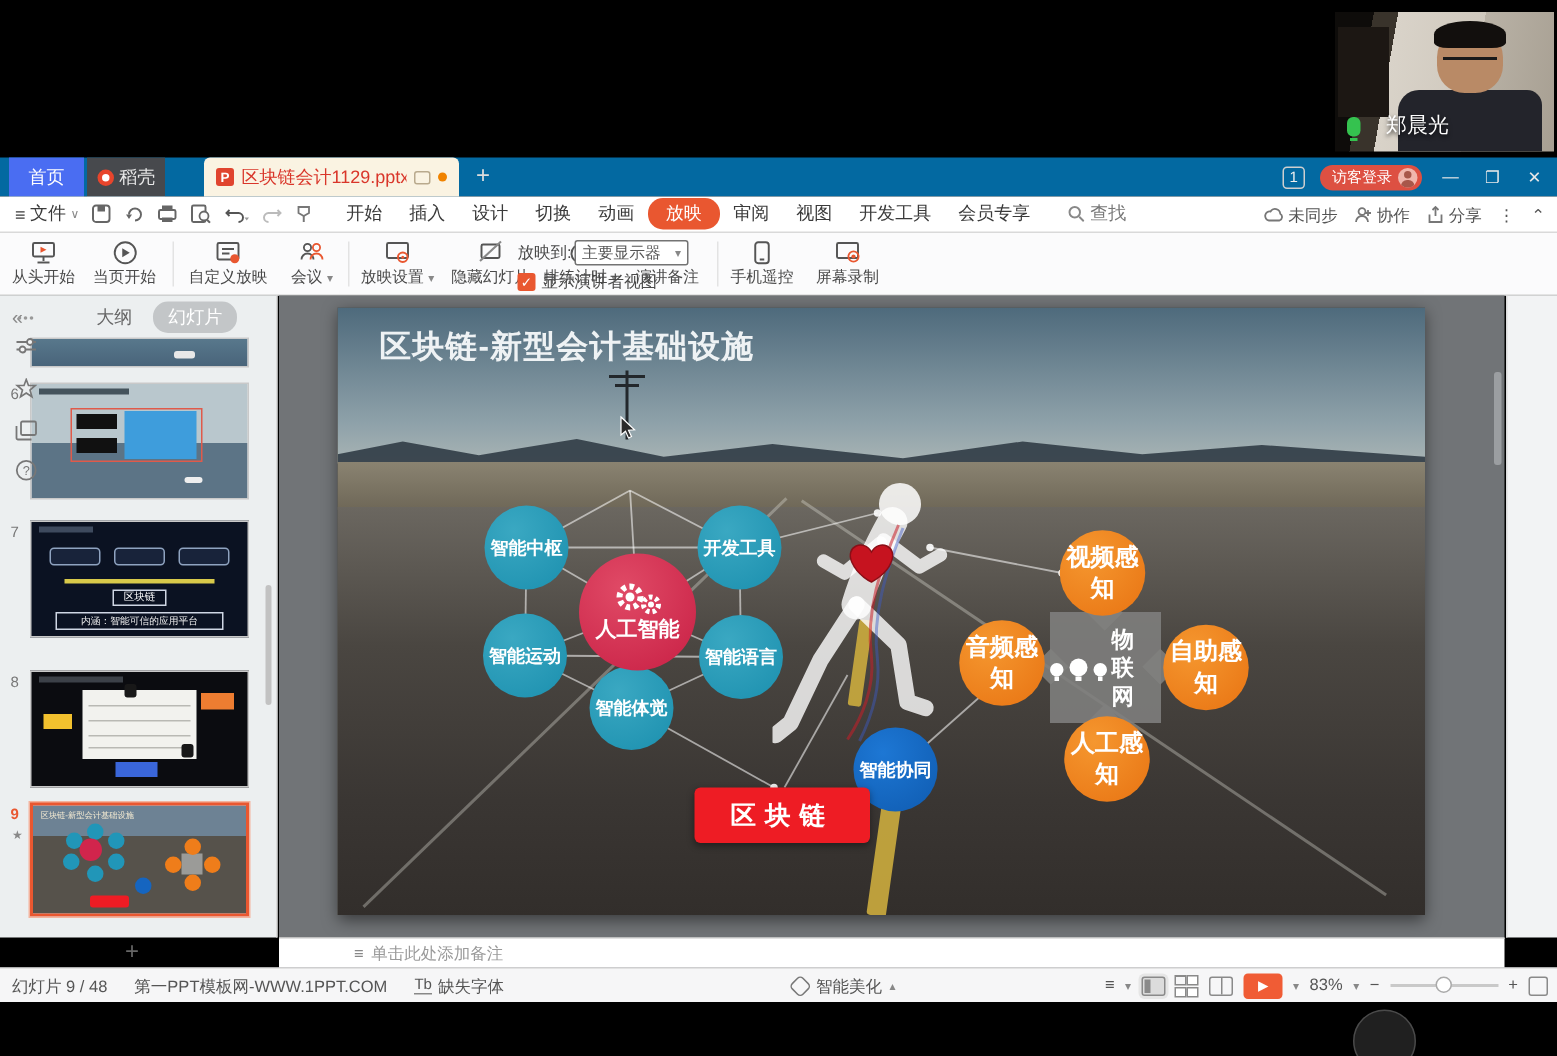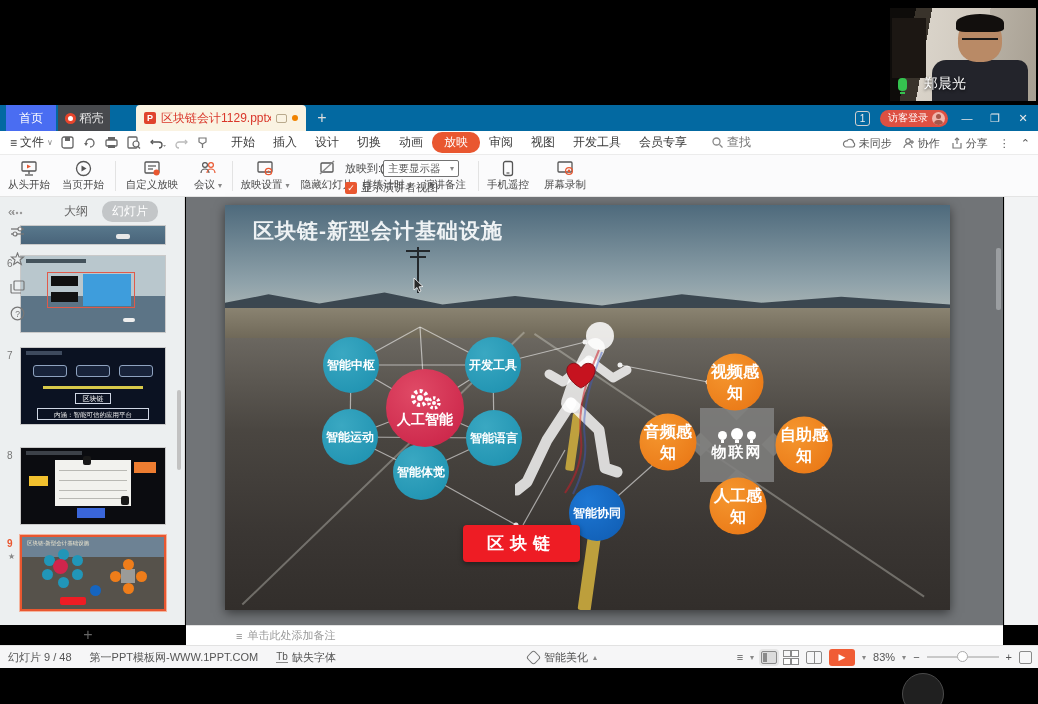--- a/index.html
+++ b/index.html
@@ -118,21 +118,21 @@
   .s-pole:before { content:""; position:absolute; left:-11px; top:3px; width:24px; height:2px; background:#23282c; }
   .s-pole:after { content:""; position:absolute; left:-7px; top:9px; width:16px; height:2px; background:#23282c; }
   .s-title { left:28px; top:12px; font-size:21px; color:#eef2f4; font-weight:600; letter-spacing:1px; }
 
   .node { position:absolute; border-radius:50%; color:#fff; display:flex; align-items:center; justify-content:center; text-align:center; transform:translate(-50%,-50%); font-weight:bold; }
   .teal { width:56px; height:56px; background:radial-gradient(circle at 35% 30%, #3aa8c2, #1b8fae); font-size:12px; }
   .orange { width:57px; height:57px; background:radial-gradient(circle at 35% 30%, #f5972f, #e87312); font-size:16px; }
   .ai-core { width:78px; height:78px; background:radial-gradient(circle at 38% 30%, #e04a66, #c81f44); flex-direction:column; font-size:14px; gap:1px; }
   .collab { width:56px; height:56px; background:radial-gradient(circle at 35% 30%, #1d77d4, #0f5bb0); font-size:12px; }
   .bc-box { left:238px; top:320px; width:117px; height:37px; background:#ee1c24; border-radius:4px; color:#fff; font-size:17px; font-weight:bold; letter-spacing:6px; display:flex; align-items:center; justify-content:center; box-shadow:0 2px 5px rgba(0,0,0,.4); }
-  .iot-core { left:475px; top:203px; width:74px; height:74px; background:rgba(128,128,126,.88); display:flex; flex-direction:column; align-items:center; justify-content:center; gap:3px; }
+  .iot-core { left:475px; top:203px; width:74px; height:74px; background:rgba(128,128,126,.88); display:flex; flex-direction:row; align-items:center; justify-content:center; gap:3px; }
   .iot-tab { position:absolute; width:17px; height:17px; background:rgba(128,128,126,.88); transform:rotate(45deg); }
   .bulbs { display:flex; align-items:flex-end; gap:4px; }
   .bulb { display:inline-block; background:#fff; border-radius:50%; position:relative; }
   .bulb:after { content:""; position:absolute; left:30%; bottom:-3px; width:40%; height:3px; background:#fff; }
   .iot-label { color:#fff; font-size:15px; font-weight:bold; letter-spacing:2px; }
   .cursor { left:188px; top:72px; }
 
   
   .notesbar { left:186px; top:625px; width:817px; height:20px; background:#fff; border-top:1px solid #e2e2e2; display:flex; align-items:center; color:#9a9a9a; font-size:11px; }
   .notes-ico { margin:0 6px 0 50px; color:#888; letter-spacing:-1px; }

